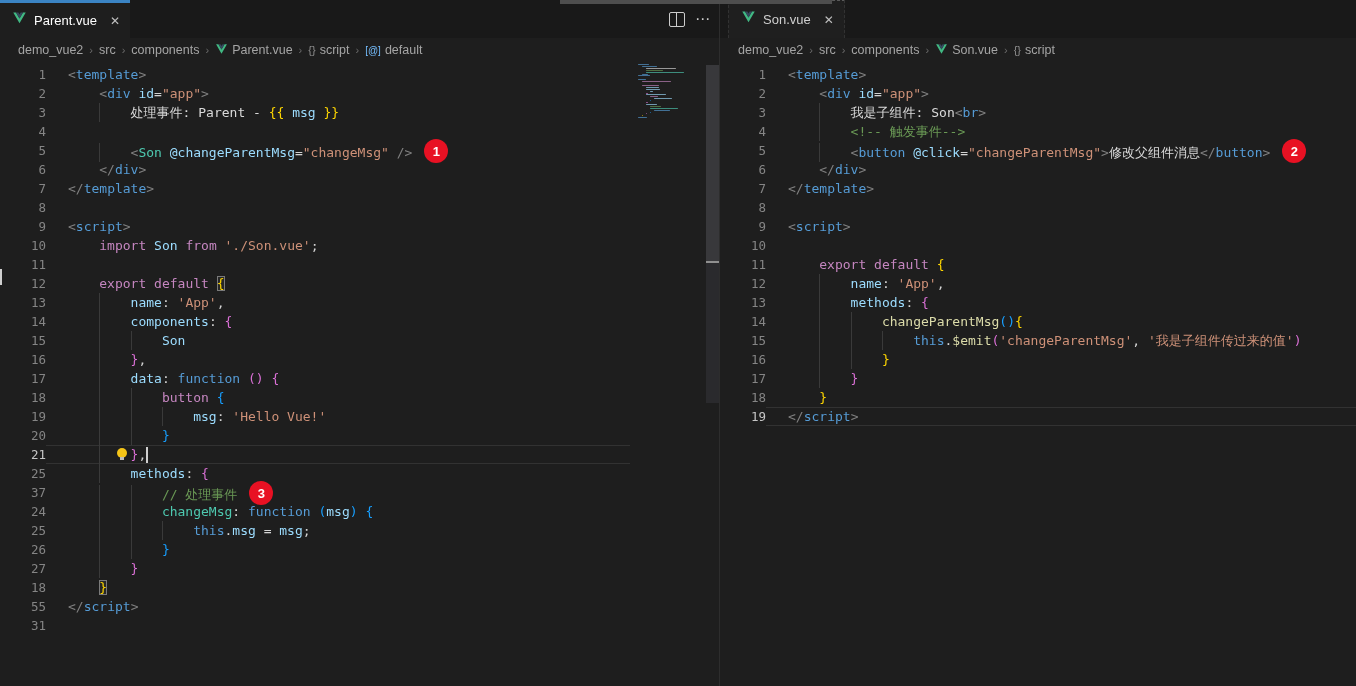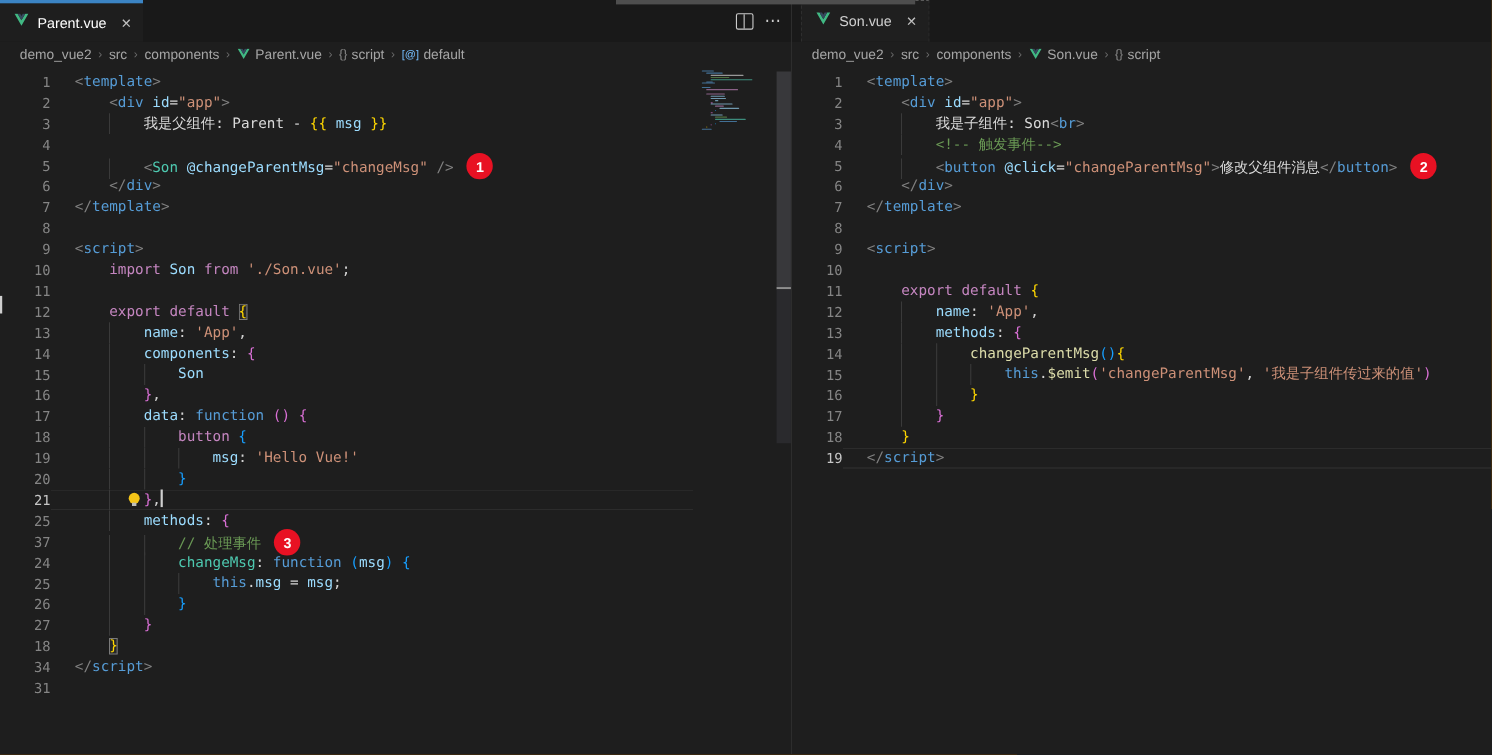--- a/index.html
+++ b/index.html
@@ -1,16 +1,16 @@
 <!DOCTYPE html>
 <html><head>
 <meta charset="utf-8">
 <style>
   html,body{margin:0;padding:0;background:#141414;}
-  #stage{position:relative;width:1356px;height:686px;background:#a16207;overflow:hidden;
+  #stage{position:relative;width:1356px;height:686px;background:#f0abfc;overflow:hidden;
          font-family:"DejaVu Sans Mono","Liberation Mono",monospace;}
   .pane{position:absolute;top:0;height:686px;background:#1e1e1e;}
   #pane-left{left:0;width:719px;border-right:1px solid #2d2d2d;}
   #pane-right{left:720px;width:636px;}
   .tabbar{position:relative;height:38px;background:#191919;display:flex;align-items:stretch;}
   .tab{display:flex;align-items:center;gap:7px;padding:0 10px 0 12px;background:#1e1e1e;
        font-family:"Liberation Sans","DejaVu Sans",sans-serif;font-size:13px;color:#ffffff;cursor:pointer;}
   .tab.focused{border-top:3px solid #3b84c4;}
   .tab.unfocused{border-top:1px dashed #5a5a5a;border-left:1px dashed #323232;border-right:1px dashed #323232;
        color:#cfcfcf;background:#1f1f1f;margin-left:8px;}
@@ -107,21 +107,21 @@
         <div class="line">
           <span class="num">1</span>
           <span class="content"><span class="tok" style="color: rgb(128, 128, 128);">&lt;</span><span class="tok" style="color: rgb(86, 156, 214);">template</span><span class="tok" style="color: rgb(128, 128, 128);">&gt;</span></span>
         </div>
         <div class="line">
           <span class="num">2</span>
           <span class="content"><span class="ind">    </span><span class="tok" style="color: rgb(128, 128, 128);">&lt;</span><span class="tok" style="color: rgb(86, 156, 214);">div</span><span class="tok" style="color: rgb(212, 212, 212);"> </span><span class="tok" style="color: rgb(156, 220, 254);">id</span><span class="tok" style="color: rgb(212, 212, 212);">=</span><span class="tok" style="color: rgb(206, 145, 120);">"app"</span><span class="tok" style="color: rgb(128, 128, 128);">&gt;</span></span>
         </div>
         <div class="line">
           <span class="num">3</span>
-          <span class="content"><span class="ind">    </span><span class="ind g">    </span><span class="tok" style="color: rgb(218, 218, 218);">我是父组件: Parent - </span><span class="tok" style="color: rgb(255, 215, 0);">{{ </span><span class="tok" style="color: rgb(156, 220, 254);">msg</span><span class="tok" style="color: rgb(255, 215, 0);"> }}</span></span>
+          <span class="content"><span class="ind">    </span><span class="ind g">    </span><span class="tok" style="color: rgb(218, 218, 218);">处理事件: Parent - </span><span class="tok" style="color: rgb(255, 215, 0);">{{ </span><span class="tok" style="color: rgb(156, 220, 254);">msg</span><span class="tok" style="color: rgb(255, 215, 0);"> }}</span></span>
         </div>
         <div class="line">
           <span class="num">4</span>
         </div>
         <div class="line">
           <span class="num">5</span>
           <span class="content"><span class="ind">    </span><span class="ind g">    </span><span class="tok" style="color: rgb(128, 128, 128);">&lt;</span><span class="tok" style="color: rgb(78, 201, 176);">Son</span><span class="tok" style="color: rgb(212, 212, 212);"> </span><span class="tok" style="color: rgb(156, 220, 254);">@changeParentMsg</span><span class="tok" style="color: rgb(212, 212, 212);">=</span><span class="tok" style="color: rgb(206, 145, 120);">"changeMsg"</span><span class="tok" style="color: rgb(128, 128, 128);"> /&gt;</span><span class="badge">1</span></span>
         </div>
         <div class="line">
           <span class="num">6</span>
@@ -209,21 +209,21 @@
         </div>
         <div class="line">
           <span class="num">27</span>
           <span class="content"><span class="ind">    </span><span class="ind g">    </span><span class="tok" style="color: rgb(218, 112, 214);">}</span></span>
         </div>
         <div class="line">
           <span class="num">18</span>
           <span class="content"><span class="ind">    </span><span class="tok box" style="color: rgb(255, 215, 0);">}</span></span>
         </div>
         <div class="line">
-          <span class="num">34</span>
+          <span class="num">55</span>
           <span class="content"><span class="tok" style="color: rgb(128, 128, 128);">&lt;/</span><span class="tok" style="color: rgb(86, 156, 214);">script</span><span class="tok" style="color: rgb(128, 128, 128);">&gt;</span></span>
         </div>
         <div class="line">
           <span class="num">31</span>
           <span class="content"></span>
         </div>
       </div>
     <div id="minimap">
         <div class="mm-bar" style="top: 0px; left: 8px; width: 10.5px; background: rgb(86, 156, 214); opacity: 0.65;"></div>
         <div class="mm-bar" style="top: 1.9px; left: 12px; width: 14.7px; background: rgb(86, 156, 214); opacity: 0.65;"></div>

